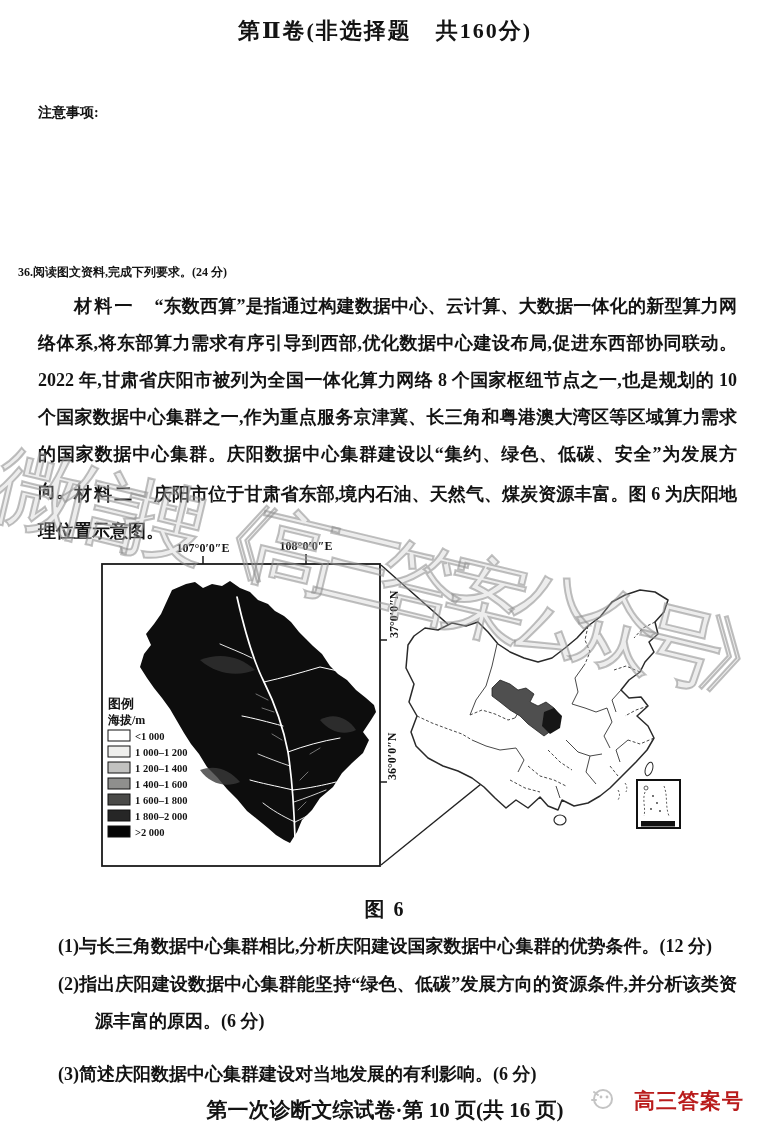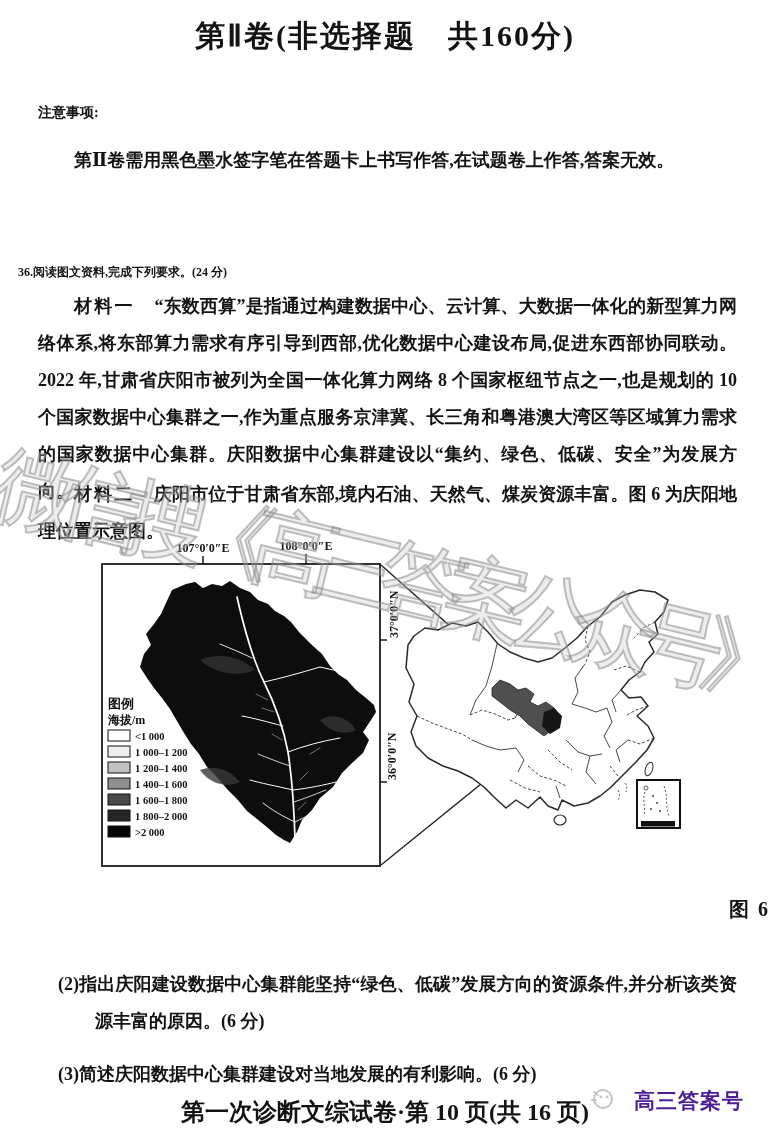--- a/index.html
+++ b/index.html
@@ -2,53 +2,52 @@
 <html><head>
 <meta charset="utf-8">
 <style>
   html,body{margin:0;padding:0;background:#ffffff;}
   .page{
     position:relative;width:770px;height:1140px;background:#fff;
     font-family:"Liberation Serif","DejaVu Serif",serif;color:#131313;
     overflow:hidden;
   }
   .abs{position:absolute;margin:0;}
-  .page-title{left:0;right:0;top:16px;text-align:center;font-size:30px;font-weight:700;letter-spacing:2px;font-family:Liberation Serif, serif;}
+  .page-title{left:0;right:0;top:16px;text-align:center;font-size:22px;font-weight:700;letter-spacing:2px;}
   .notice-head{left:38px;top:104px;font-size:14px;font-weight:700;}
   .body-text{left:38px;right:33px;font-size:18px;line-height:37px;font-weight:700;text-align:justify;}
   .ind{text-indent:2em;}
   .stem{left:18px;right:33px;font-size:12px;line-height:37px;font-weight:700;}
   .mat-label{margin-right:1.1em;letter-spacing:2px;}
   .qitem{left:38px;right:33px;font-size:18px;line-height:37px;font-weight:700;
          padding-left:57px;text-indent:-37px;text-align:justify;}
-  .fig-caption{left:0;right:0;top:896px;text-align:right;font-size:20px;font-weight:700;letter-spacing:2px;}
-  .footer{left:0;right:0;top:1096px;text-align:center;font-size:24px;font-weight:700;}
+  .fig-caption{left:0;right:0;top:896px;text-align:center;font-size:20px;font-weight:700;letter-spacing:2px;}
+  .footer{left:0;right:0;top:1096px;text-align:center;font-size:21px;font-weight:700;}
   .brand{right:26px;top:1086px;display:flex;align-items:center;gap:19px;
-         color:#4c1d95;font-size:21px;font-weight:700;letter-spacing:1px;}
+         color:#b91c1c;font-size:21px;font-weight:700;letter-spacing:1px;}
   .watermark{
     left:10px;top:426px;z-index:30;pointer-events:none;white-space:nowrap;
     font-size:86px;font-weight:400;letter-spacing:-20px;
     transform:rotate(13.5deg);transform-origin:0 0;
     color:rgba(195,195,195,0.30);
     -webkit-text-stroke:2px rgba(140,140,140,0.55);
   }
   .figure-wrap{left:0;top:540px;width:618px;height:392px;}
   svg text{font-family:"Liberation Serif","DejaVu Serif",serif;fill:#141414;}
 </style>
 </head>
 <body>
 
 <div class="page">
 
   <div class="abs watermark">微信搜《高三答案公众号》</div>
 
   <h1 class="abs page-title">第Ⅱ卷(非选择题　共160分)</h1>
 
   <div class="abs notice-head">注意事项:</div>
-  <p class="abs body-text ind" style="top:142px">第Ⅱ卷需用黑色墨水签字笔在答题卡上书写作答,在试题卷上作答,答案无效。</p>
 
   <p class="abs stem" style="top:254px">36.阅读图文资料,完成下列要求。(24 分)</p>
 
   <p class="abs body-text ind" style="top:288px"><span class="mat-label">材料一</span><span>“东数西算”是指通过构建数据中心、云计算、大数据一体化的新型算力网络体系,将东部算力需求有序引导到西部,优化数据中心建设布局,促进东西部协同联动。2022 年,甘肃省庆阳市被列为全国一体化算力网络 8 个国家枢纽节点之一,也是规划的 10 个国家数据中心集群之一,作为重点服务京津冀、长三角和粤港澳大湾区等区域算力需求的国家数据中心集群。庆阳数据中心集群建设以“集约、绿色、低碳、安全”为发展方向。</span></p>
 
   <p class="abs body-text ind" style="top:476px"><span class="mat-label">材料二</span><span>庆阳市位于甘肃省东部,境内石油、天然气、煤炭资源丰富。图 6 为庆阳地理位置示意图。</span></p>
 
   <div class="abs figure-wrap">
     <svg width="770" height="392" viewBox="0 0 770 392">
 
@@ -157,20 +156,21 @@
           <circle cx="651" cy="269" r="0.9" fill="#333"></circle>
           <circle cx="660" cy="271" r="0.9" fill="#333"></circle>
           <rect x="641" y="281" width="34" height="5.5" fill="#111"></rect>
         </g>
       </g>
     </svg>
   </div>
 
   <div class="abs fig-caption">图 6</div>
 
+  <p class="abs qitem" style="top:928px">(1)与长三角数据中心集群相比,分析庆阳建设国家数据中心集群的优势条件。(12 分)</p>
   <p class="abs qitem" style="top:966px">(2)指出庆阳建设数据中心集群能坚持“绿色、低碳”发展方向的资源条件,并分析该类资源丰富的原因。(6 分)</p>
   <p class="abs qitem" style="top:1056px">(3)简述庆阳数据中心集群建设对当地发展的有利影响。(6 分)</p>
 
   <div class="abs footer">第一次诊断文综试卷·第 10 页(共 16 页)</div>
 
   <div class="abs brand">
     <span>
       <svg width="26" height="24" viewBox="0 0 26 24">
         <circle cx="14" cy="13" r="9" fill="none" stroke="#c4c4c4" stroke-width="2"></circle>
         <path d="M5,6 L9,9 M3,14 L7,14" stroke="#c4c4c4" stroke-width="2" stroke-linecap="round"></path>

